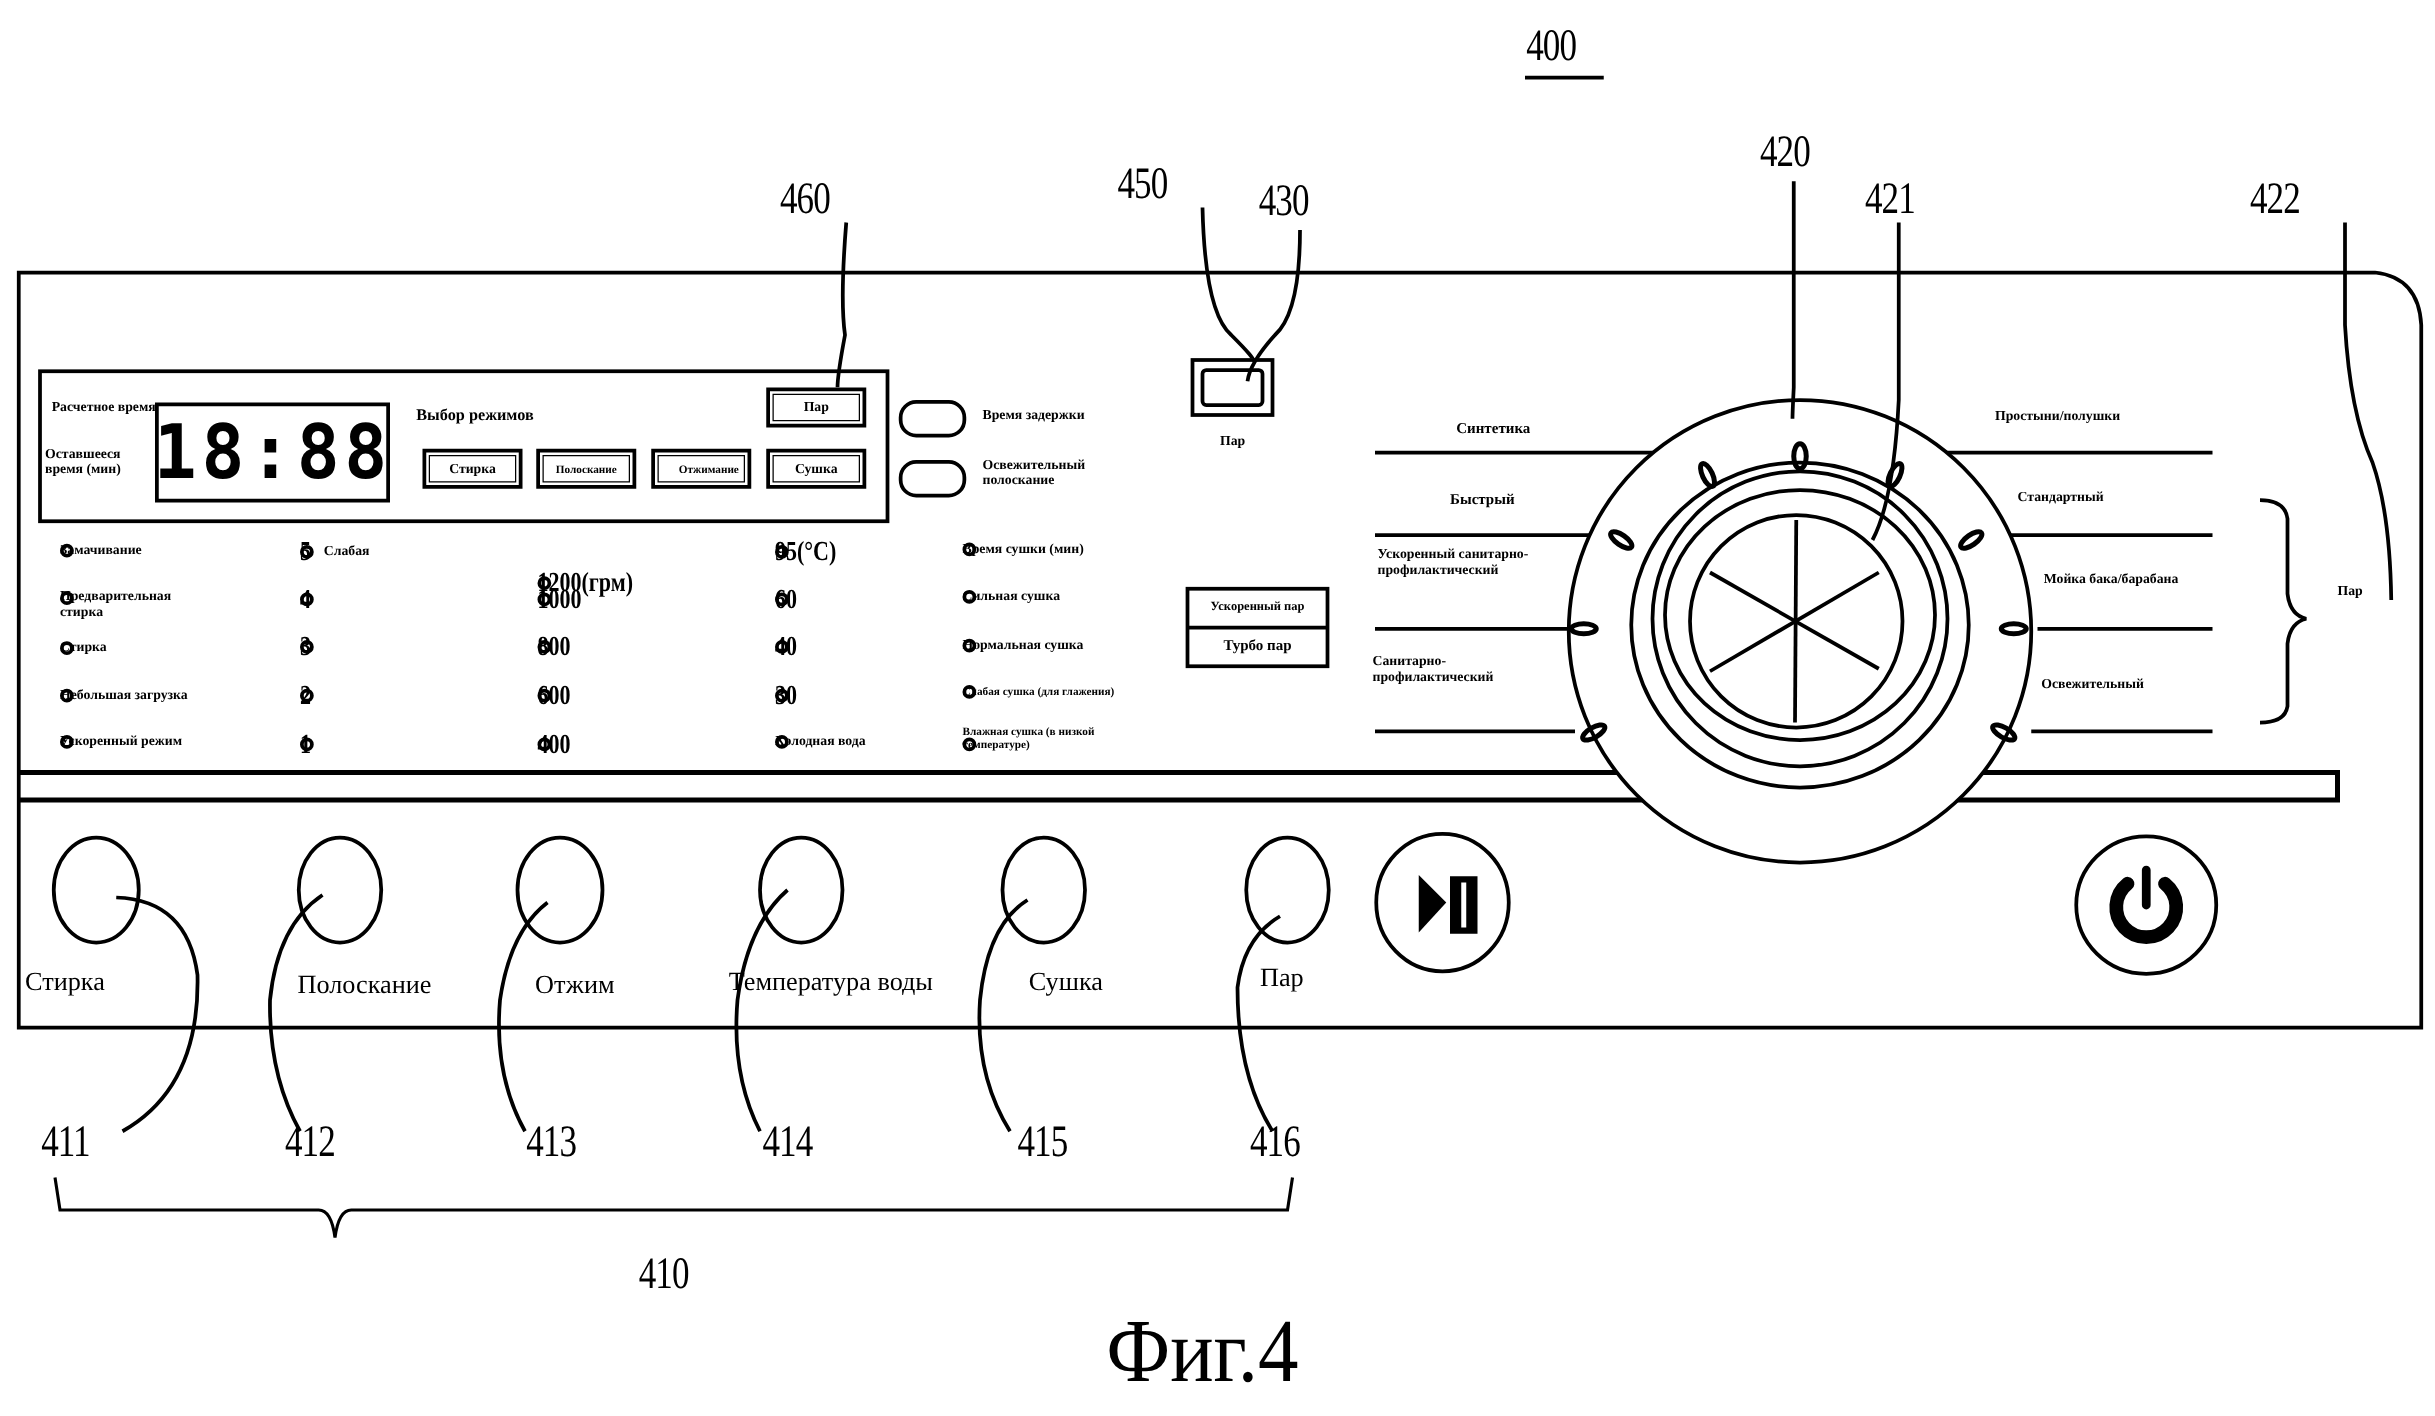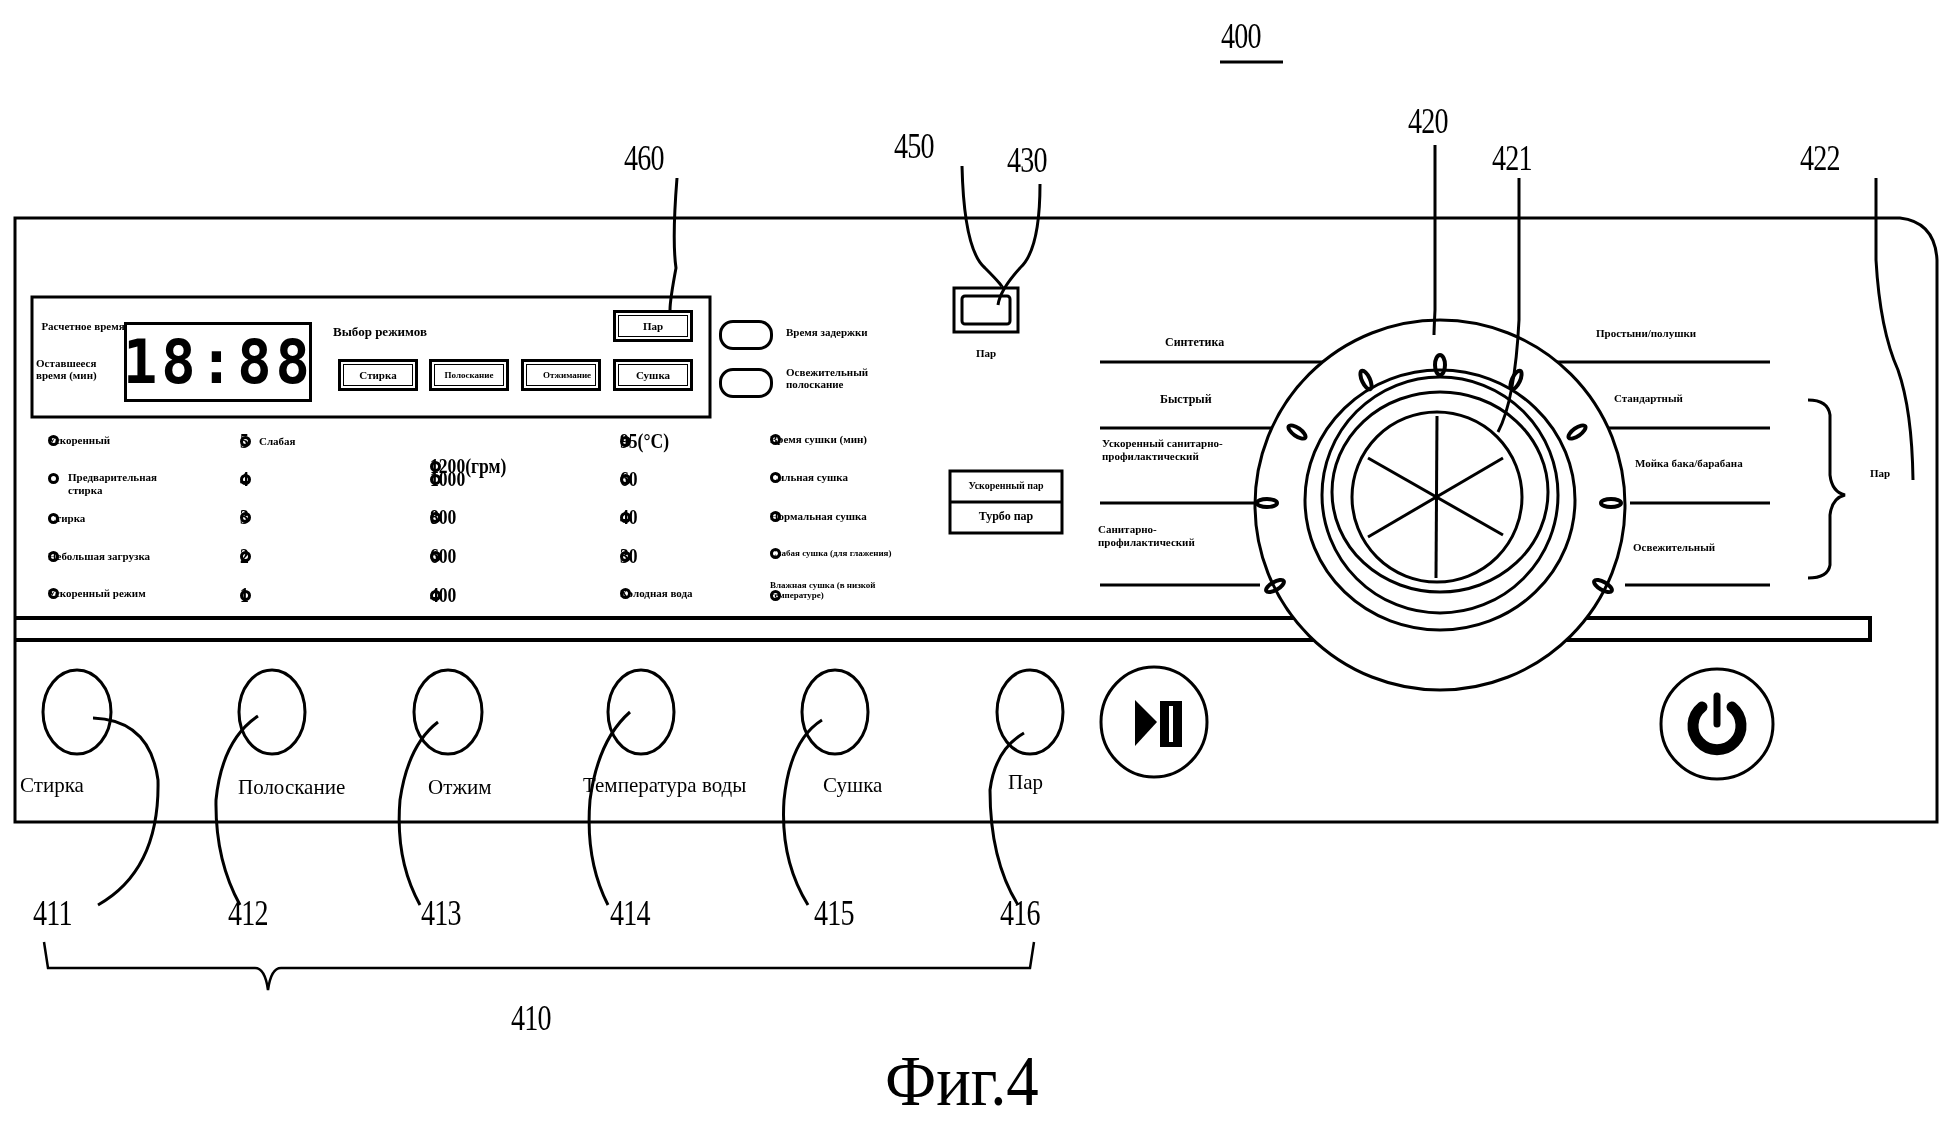--- a/index.html
+++ b/index.html
@@ -146,25 +146,25 @@
 
 <div class="abs" style="left:719px;top:320px;width:54px;height:30px;border:3px solid #000;border-radius:14px;box-sizing:border-box;"></div>
 <div class="abs sm" style="left:786px;top:326px;font-size:11px;">Время задержки</div>
 <div class="abs" style="left:719px;top:368px;width:54px;height:30px;border:3px solid #000;border-radius:14px;box-sizing:border-box;"></div>
 <div class="abs sm" style="left:786px;top:366px;width:120px;font-size:11px;">Освежительный полоскание</div>
 
 <div class="abs sm" style="left:976px;top:347px;font-size:11px;">Пар</div>
 
 <div class="optrow" style="left:48px;top:434px;">
   <span class="led"></span>
-  <span class="xs">Ускоренный</span>
+  <span class="xs">Замачивание</span>
   </div>
 <div class="optrow" style="left:48px;top:471px;align-items:flex-start;">
   <span class="led" style="margin-top:2px;"></span>
-  <span class="xs" style="width:110px;margin-left:20px;">Предварительная стирка</span>
+  <span class="xs" style="width:110px;">Предварительная стирка</span>
   </div>
 <div class="optrow" style="left:48px;top:512px;">
   <span class="led"></span>
   <span class="xs">Стирка</span>
   </div>
 <div class="optrow" style="left:48px;top:550px;">
   <span class="led"></span>
   <span class="xs">Небольшая загрузка</span>
   </div>
 <div class="optrow" style="left:48px;top:587px;">

